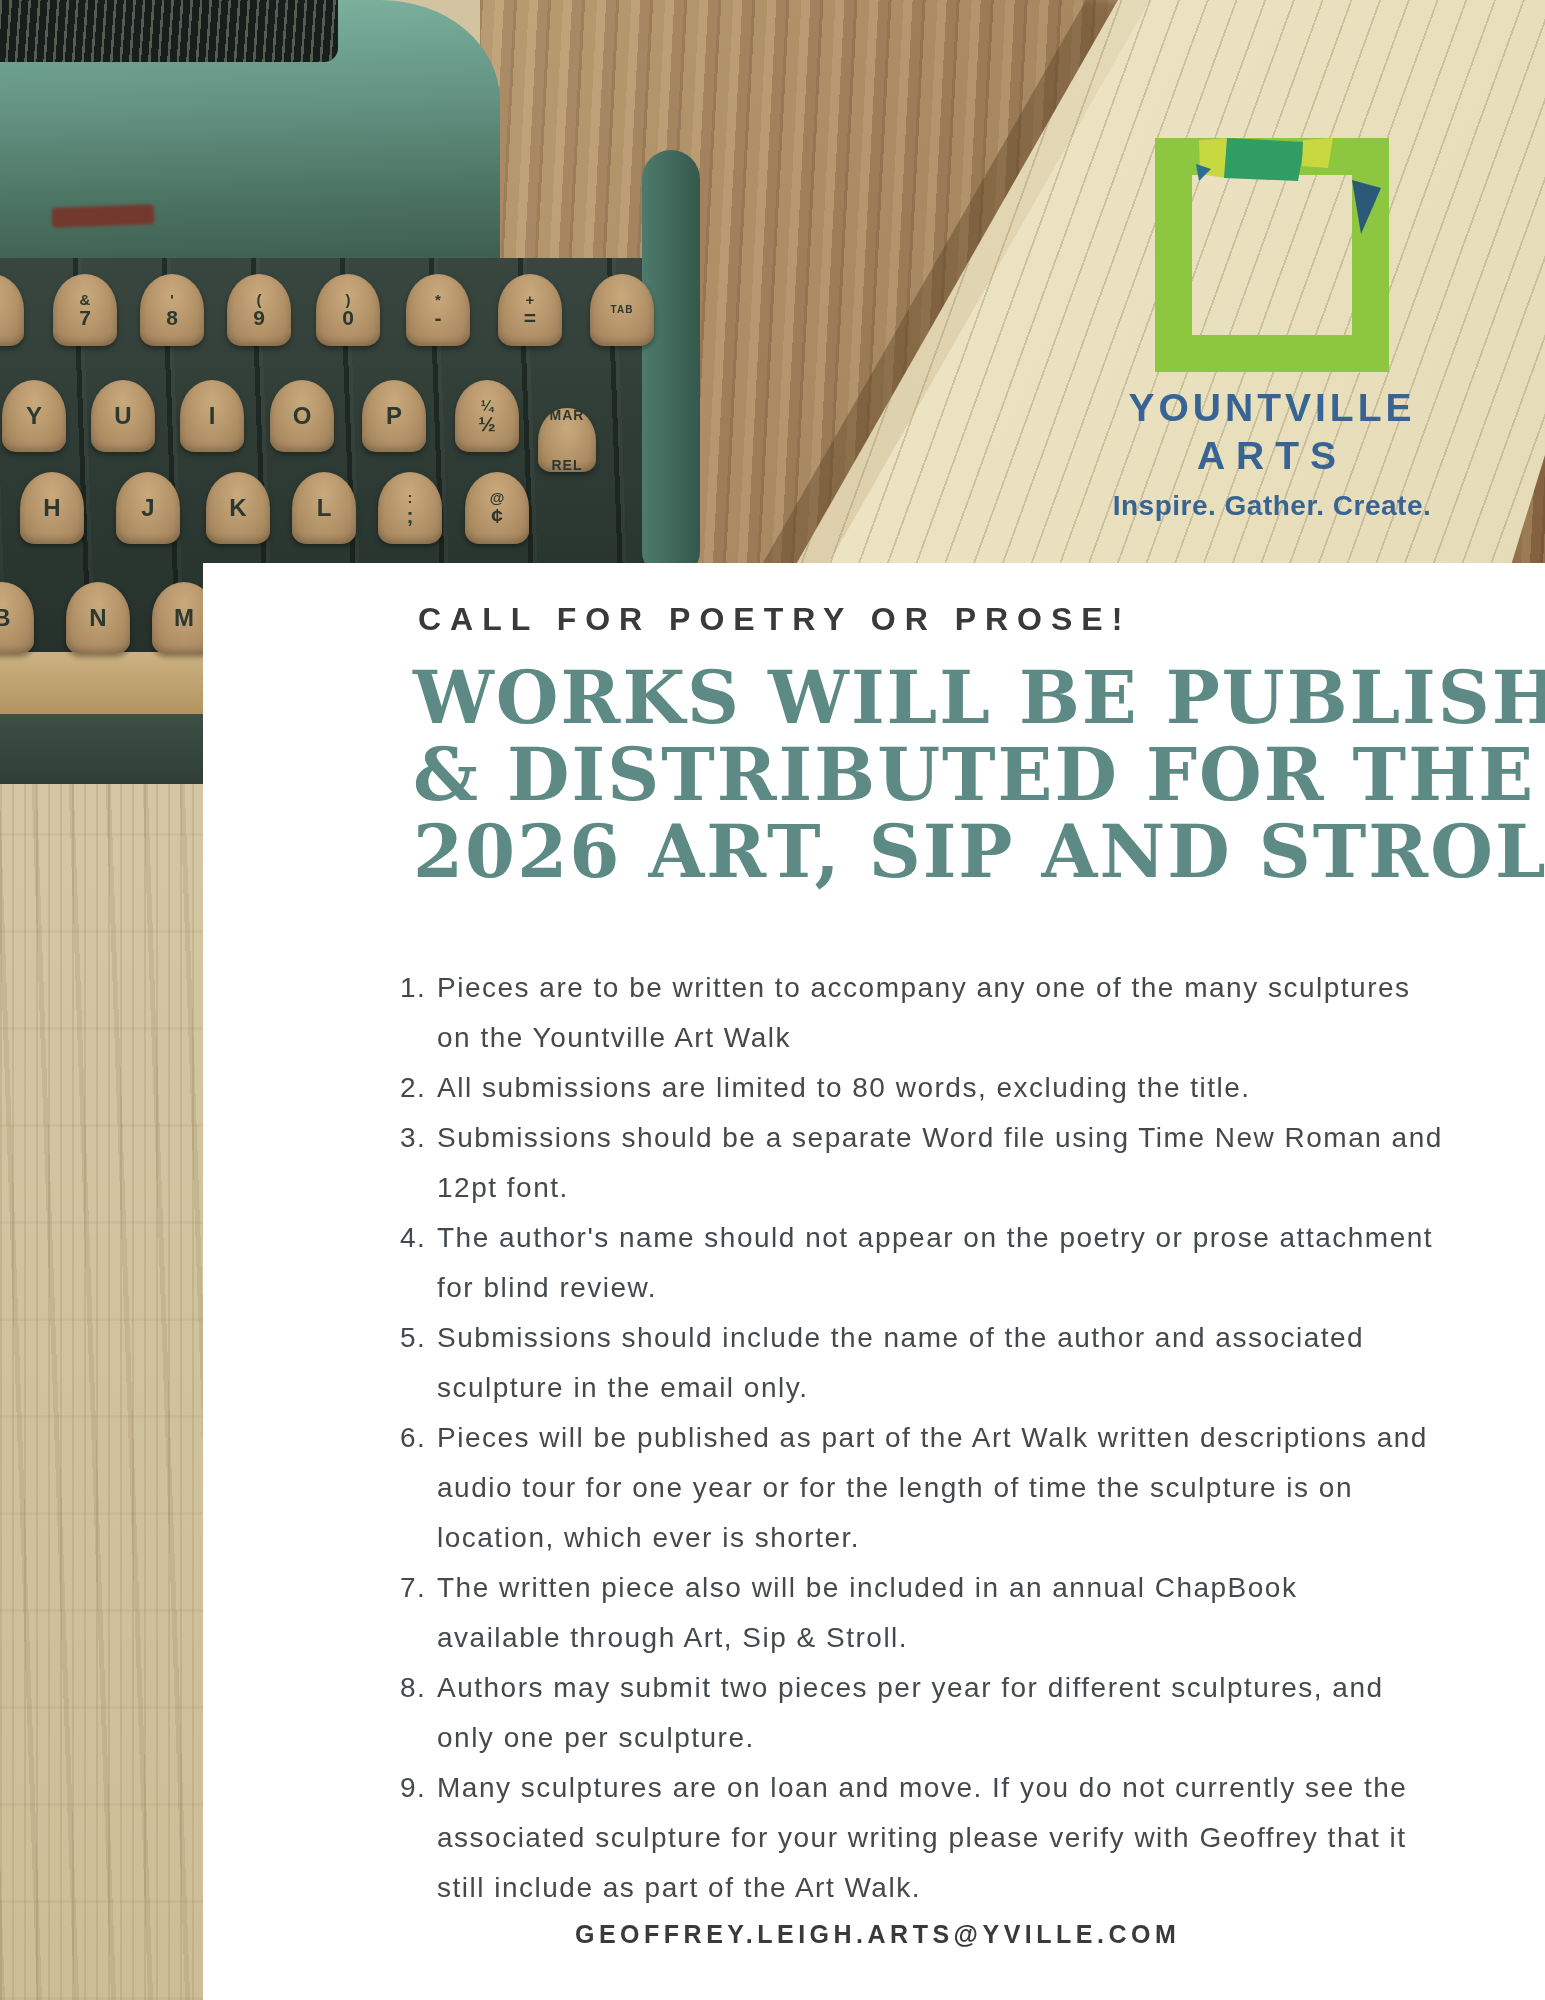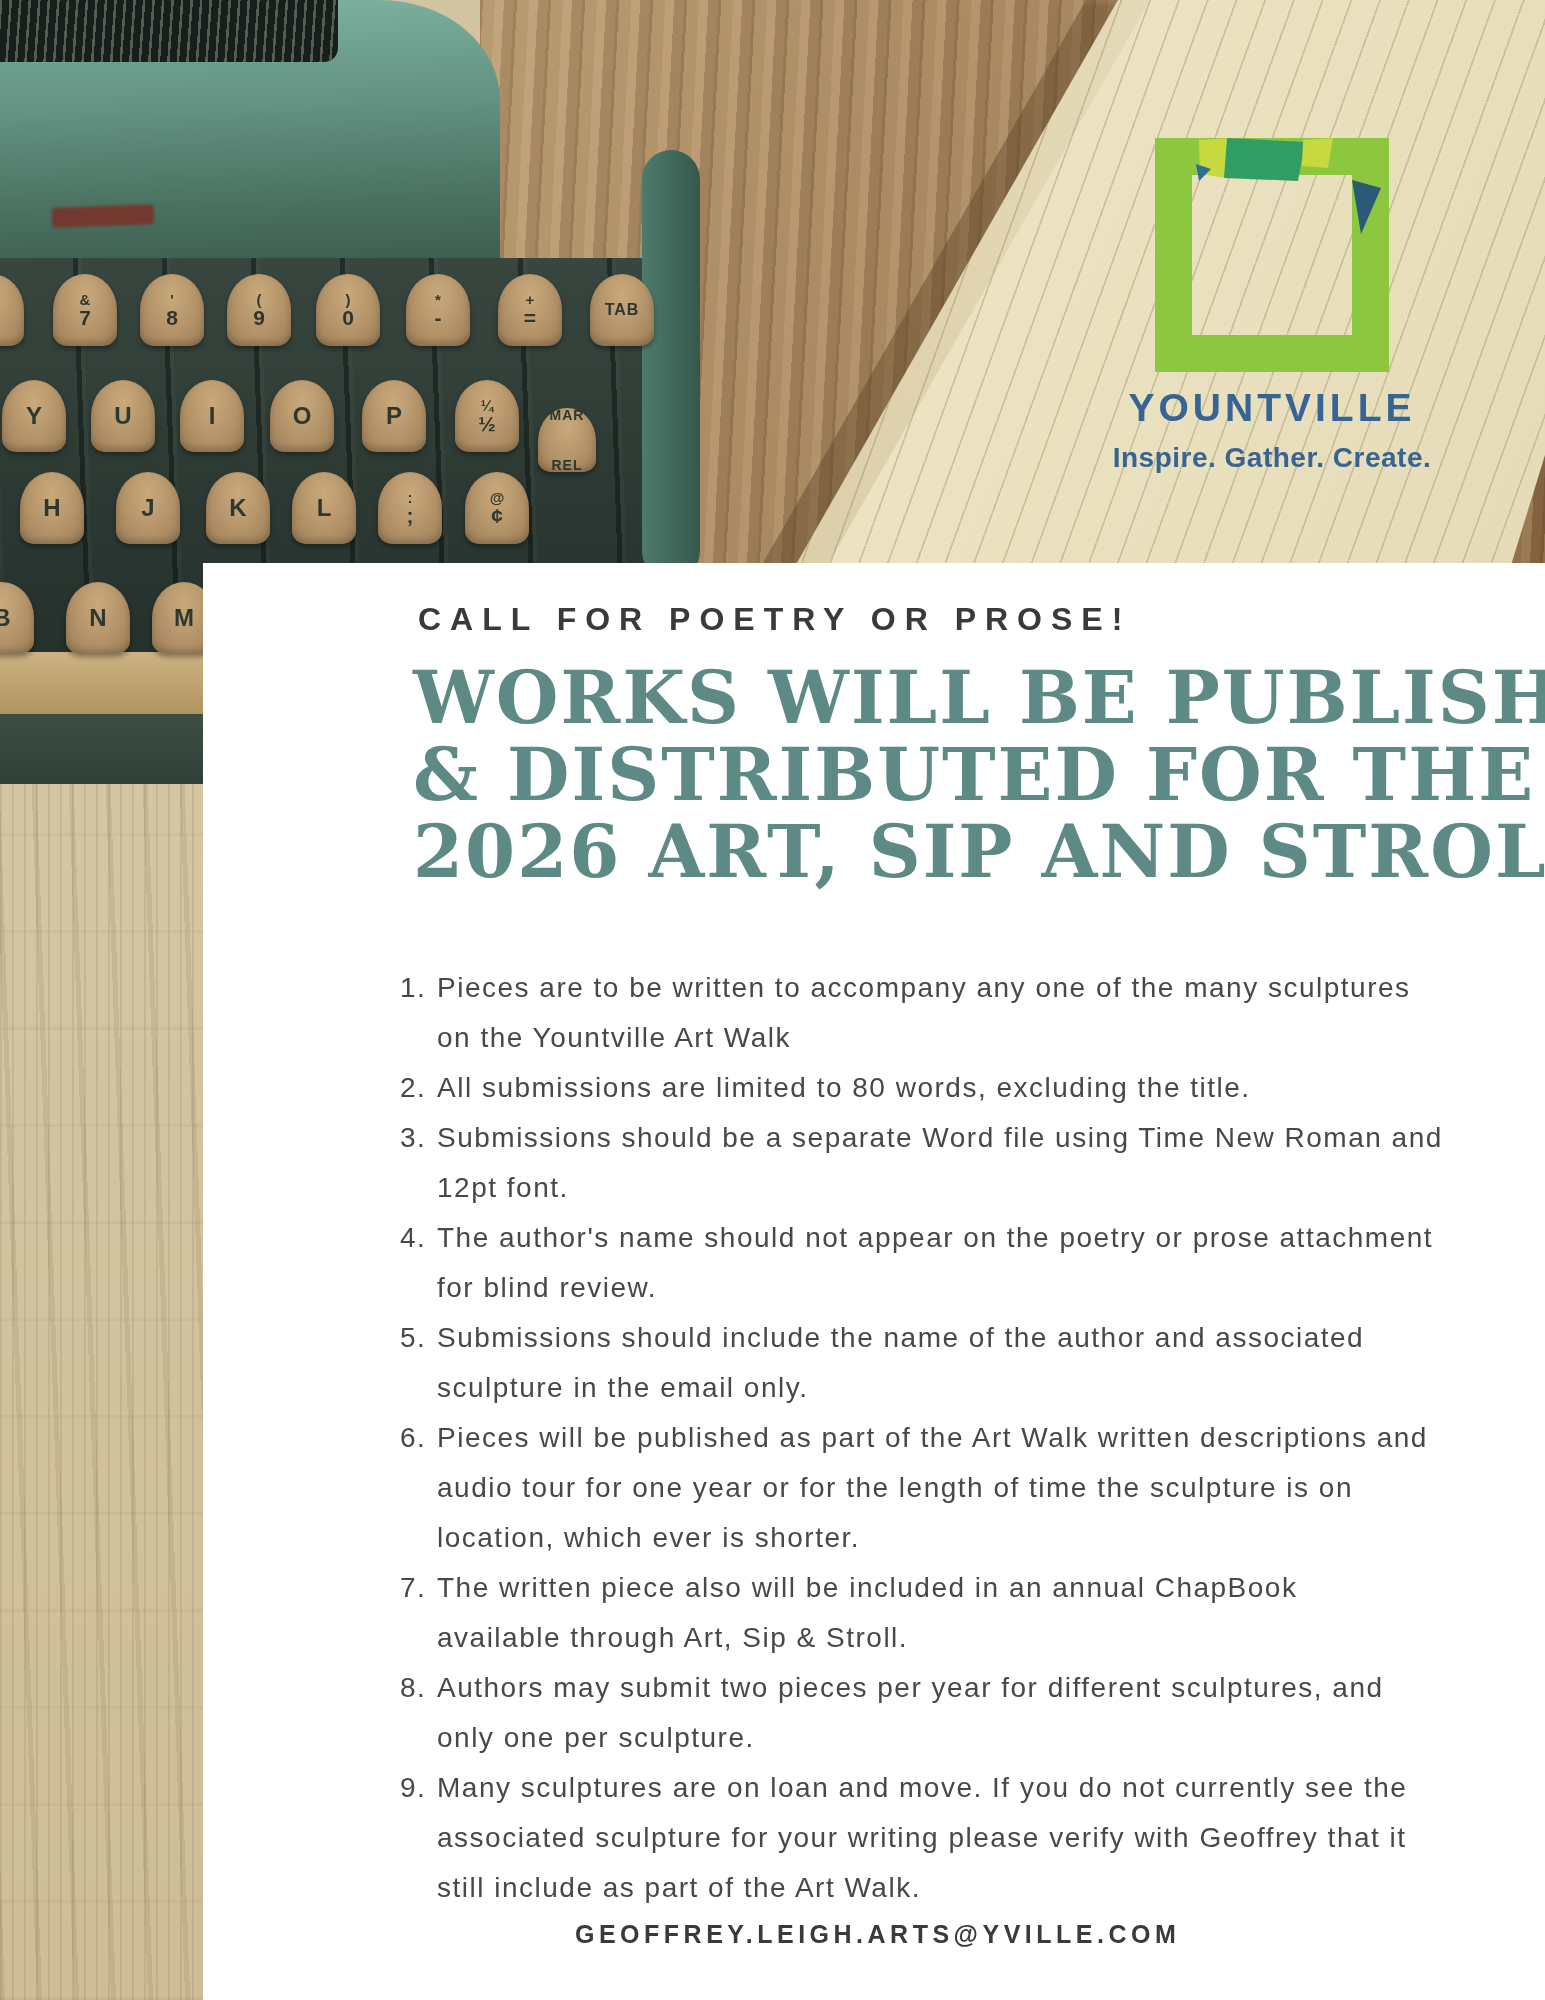--- a/index.html
+++ b/index.html
@@ -89,21 +89,21 @@
     position:absolute;display:flex;flex-direction:column;align-items:center;justify-content:center;
     box-sizing:border-box;width:64px;height:72px;
     background:radial-gradient(ellipse at 50% 30%, #c9aa7c 0%, #b39268 55%, #9a7c55 100%);
     border-radius:32px 32px 15px 15px / 36px 36px 13px 13px;
     color:#2c3830;text-align:center;
     box-shadow:0 3px 5px rgba(0,0,0,.35), inset 0 -4px 6px rgba(0,0,0,.18);
   }
   .key .t{font-size:15px;font-weight:bold;line-height:15px;}
   .key .b{font-size:21px;font-weight:bold;line-height:22px;}
   .key.single .b{font-size:24px;}
-  .key.tab .b{font-size:16px;letter-spacing:1px;}
+  .key.tab .b{font-size:10px;letter-spacing:1px;}
   .key.marrel{width:58px;height:64px;gap:35px;}
   .key.marrel .t,.key.marrel .b{font-size:14px;line-height:15px;letter-spacing:1px;}
   
   .logo{position:absolute;left:1092px;top:138px;width:360px;text-align:center;}
   .logo-mark{position:relative;width:234px;height:234px;margin:0 auto;}
   .logo-name{margin-top:14px;font-size:39px;font-weight:bold;letter-spacing:4px;color:#376494;}
   .logo-name2{margin-top:4px;font-size:39px;font-weight:bold;letter-spacing:11px;color:#376494;}
   .logo-tagline{margin-top:12px;font-size:28px;font-weight:bold;letter-spacing:0.5px;color:#376494;}
   
   .card{position:absolute;left:203px;top:563px;width:1342px;height:1437px;background:#ffffff;}
@@ -236,20 +236,21 @@
     <svg viewBox="0 0 234 234" width="234" height="234">
       <path d="M0 0 H234 V234 H0 Z M37 37 H197 V197 H37 Z" fill="#8dc63f" fill-rule="evenodd"></path>
       <polygon points="44,2 76,0 71,40 45,36" fill="#c8d93f"></polygon>
       <polygon points="72,0 150,4 143,43 69,40" fill="#2f9d64"></polygon>
       <polygon points="41,26 56,31 44,43" fill="#2c6f95"></polygon>
       <polygon points="148,2 178,0 173,30 147,28" fill="#c8d93f"></polygon>
       <polygon points="197,42 226,50 206,96" fill="#2b5a78"></polygon>
     </svg>
   </div>
   <div class="logo-name">YOUNTVILLE</div>
+  <div class="logo-name2">ARTS</div>
   <div class="logo-tagline">Inspire. Gather. Create.</div>
 </div>
 
 <div class="card">
   <div class="eyebrow">CALL FOR POETRY OR PROSE!</div>
   <div class="headline">
     <div>WORKS WILL BE PUBLISHED</div>
     <div>&amp; DISTRIBUTED FOR THE</div>
     <div>2026 ART, SIP AND STROLL.</div>
   </div>

